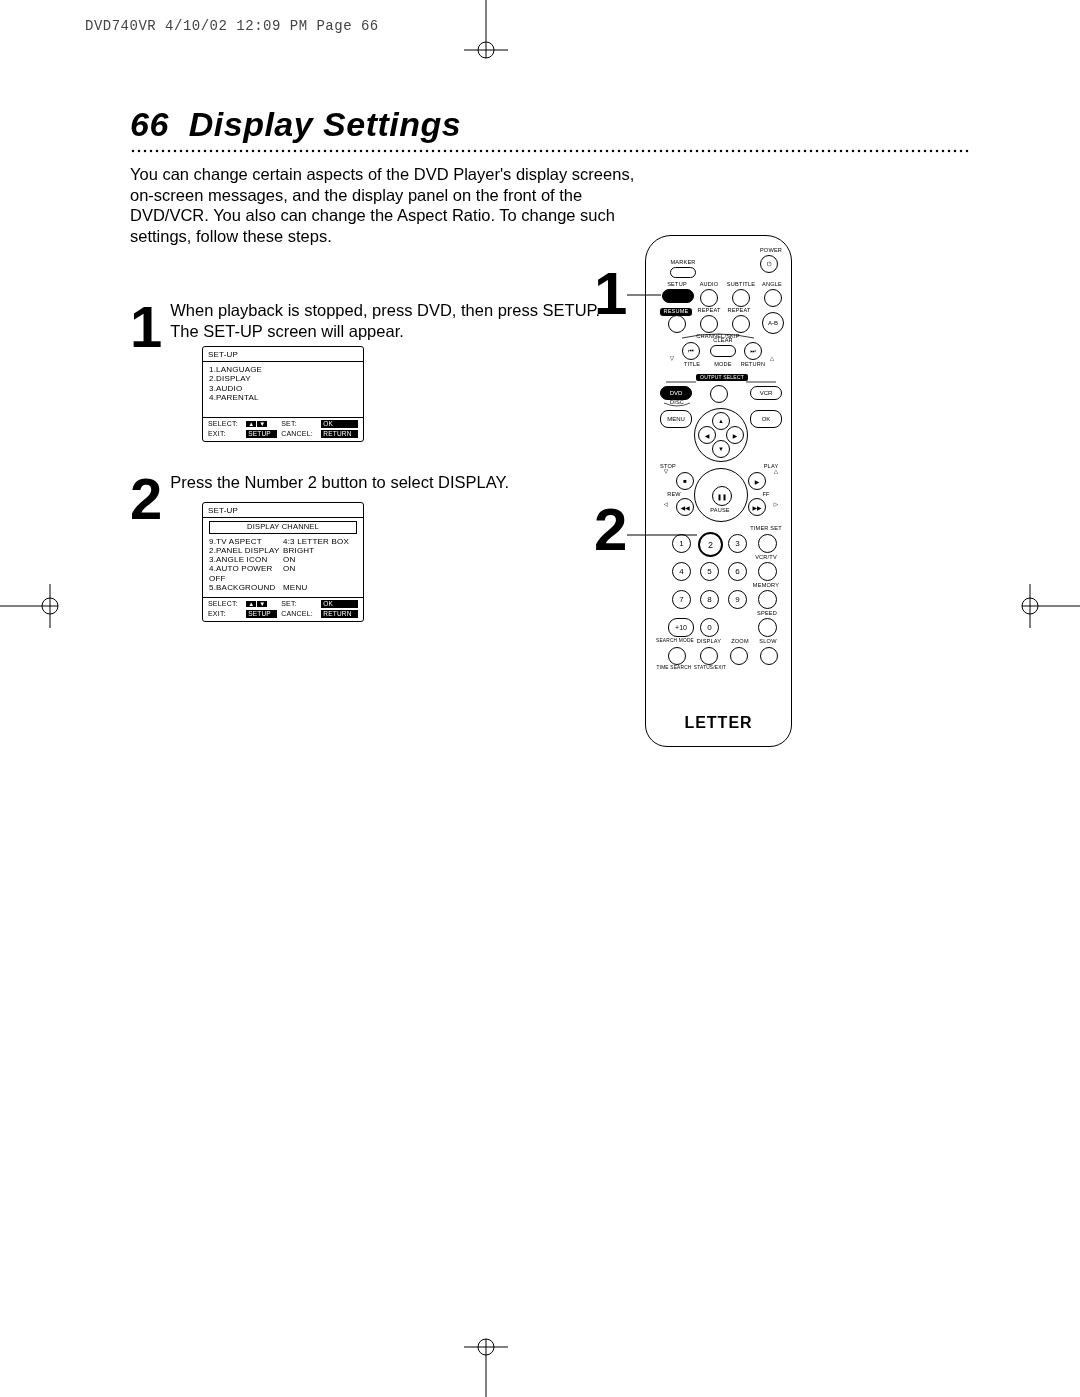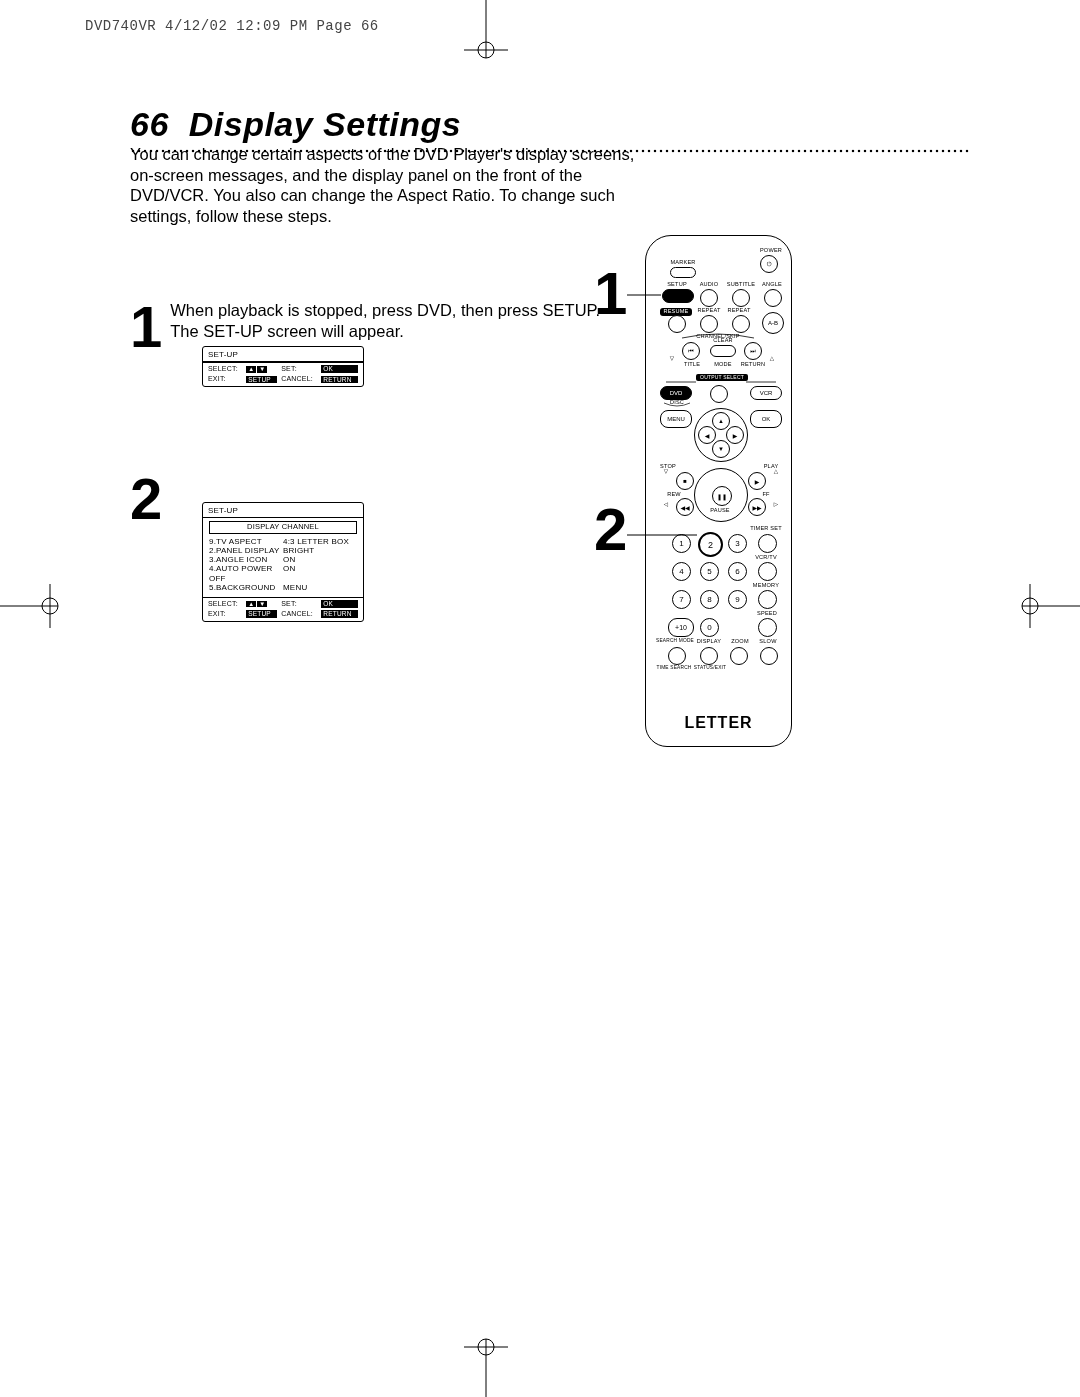--- a/index.html
+++ b/index.html
@@ -40,21 +40,21 @@
     top: 148px;
     left: 130px;
     width: 840px;
     height: 6px;
     background-image: radial-gradient(circle, #000 1.4px, transparent 1.6px);
     background-size: 6px 6px;
     background-repeat: repeat-x;
   }
   .intro {
     position: absolute;
-    top: 144px;
+    top: 164px;
     left: 130px;
     width: 510px;
     font-size: 16.5px;
     line-height: 1.25;
   }
   .bullet-row {
     display: flex;
     margin-top: 2px;
   }
   .bullet-dot {
@@ -180,21 +180,21 @@
     font-size: 16px;
     letter-spacing: 1px;
     font-family: Arial, sans-serif;
   }
   .arc { position:absolute; }
 
 </style>
 </head>
 <body>
 
-<div class="print-header">DVD740VR  4/12/02  12:09 PM  Page 66</div>
+<div class="print-header">DVD740VR  4/10/02  12:09 PM  Page 66</div>
 
 <div class="crop" style="top:0;left:456px">
   <svg width="60" height="60">
       <line x1="30" y1="0" x2="30" y2="42" stroke="#000" stroke-width="1"></line>
       <line x1="8" y1="50" x2="52" y2="50" stroke="#000" stroke-width="1"></line>
       <circle cx="30" cy="50" r="8" fill="none" stroke="#000" stroke-width="1"></circle>
       <line x1="30" y1="42" x2="30" y2="58" stroke="#000" stroke-width="1"></line>
     </svg>
 </div>
 <div class="crop" style="top:576px;left:0">
@@ -233,37 +233,47 @@
 
 <div class="step" style="top:298px">
   <div class="num">1</div>
   <div class="txt">
     <b>When playback is stopped, press DVD, then press SETUP.</b><span> The SET-UP screen will appear.</span>
   </div>
 </div>
 
 <div class="osd" style="top:346px">
   <div class="hdr">SET-UP</div>
+  <div class="body">
+    <div>1.LANGUAGE</div>
+    <div>2.DISPLAY</div>
+    <div>3.AUDIO</div>
+    <div>4.PARENTAL</div>
+    <div style="height:10px"></div>
+  </div>
   <div class="ftr">
     <span>SELECT:</span>
     <span class="arrows">
         <span>▲</span>
         <span>▼</span>
       </span>
     <span>SET:</span>
     <span class="inv">OK</span>
     <span>EXIT:</span>
     <span class="inv">SETUP</span>
     <span>CANCEL:</span>
     <span class="inv">RETURN</span>
   </div>
 </div>
 
 <div class="step" style="top:470px">
   <div class="num">2</div>
+  <div class="txt">
+    <b>Press the Number 2 button to select DISPLAY.</b>
+  </div>
 </div>
 
 <div class="osd" style="top:502px">
   <div class="hdr">SET-UP</div>
   <div class="sub">DISPLAY CHANNEL</div>
   <div class="body">
     <div class="row">
         <span class="l">9.TV ASPECT</span>
         <span class="r">4:3 LETTER BOX</span>
       </div>

